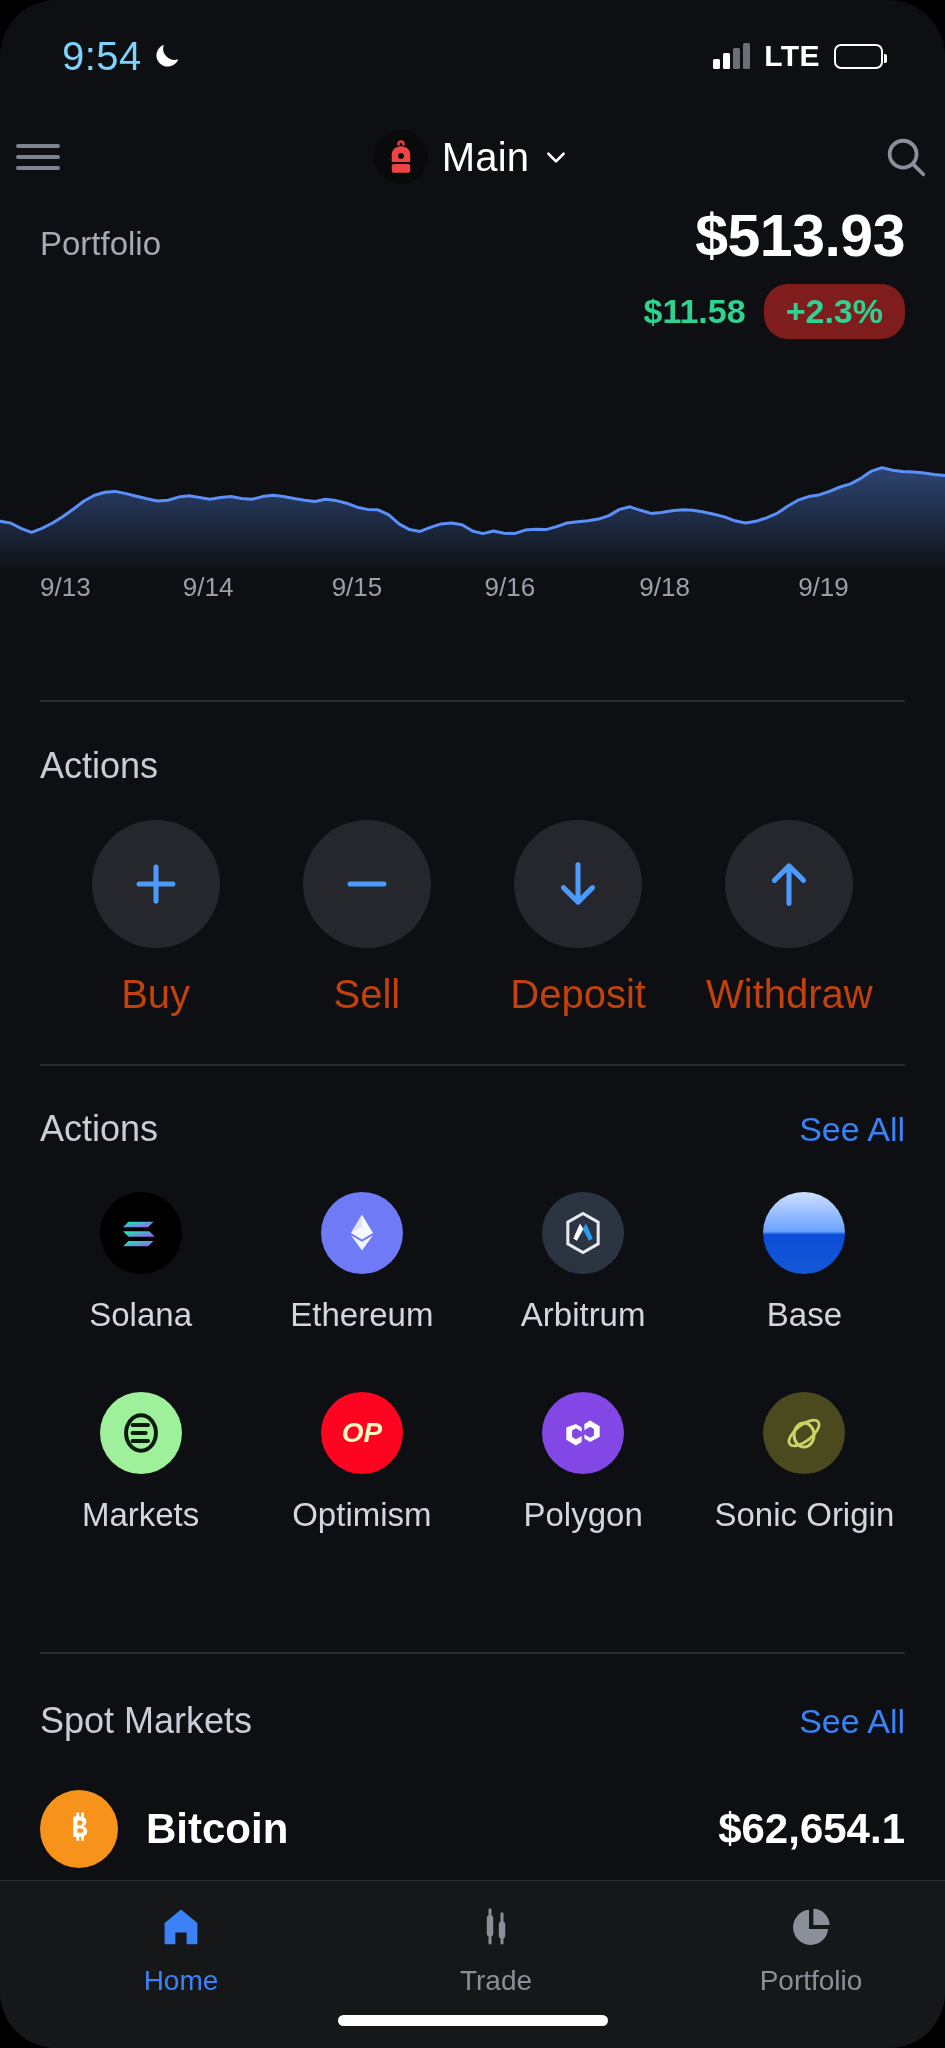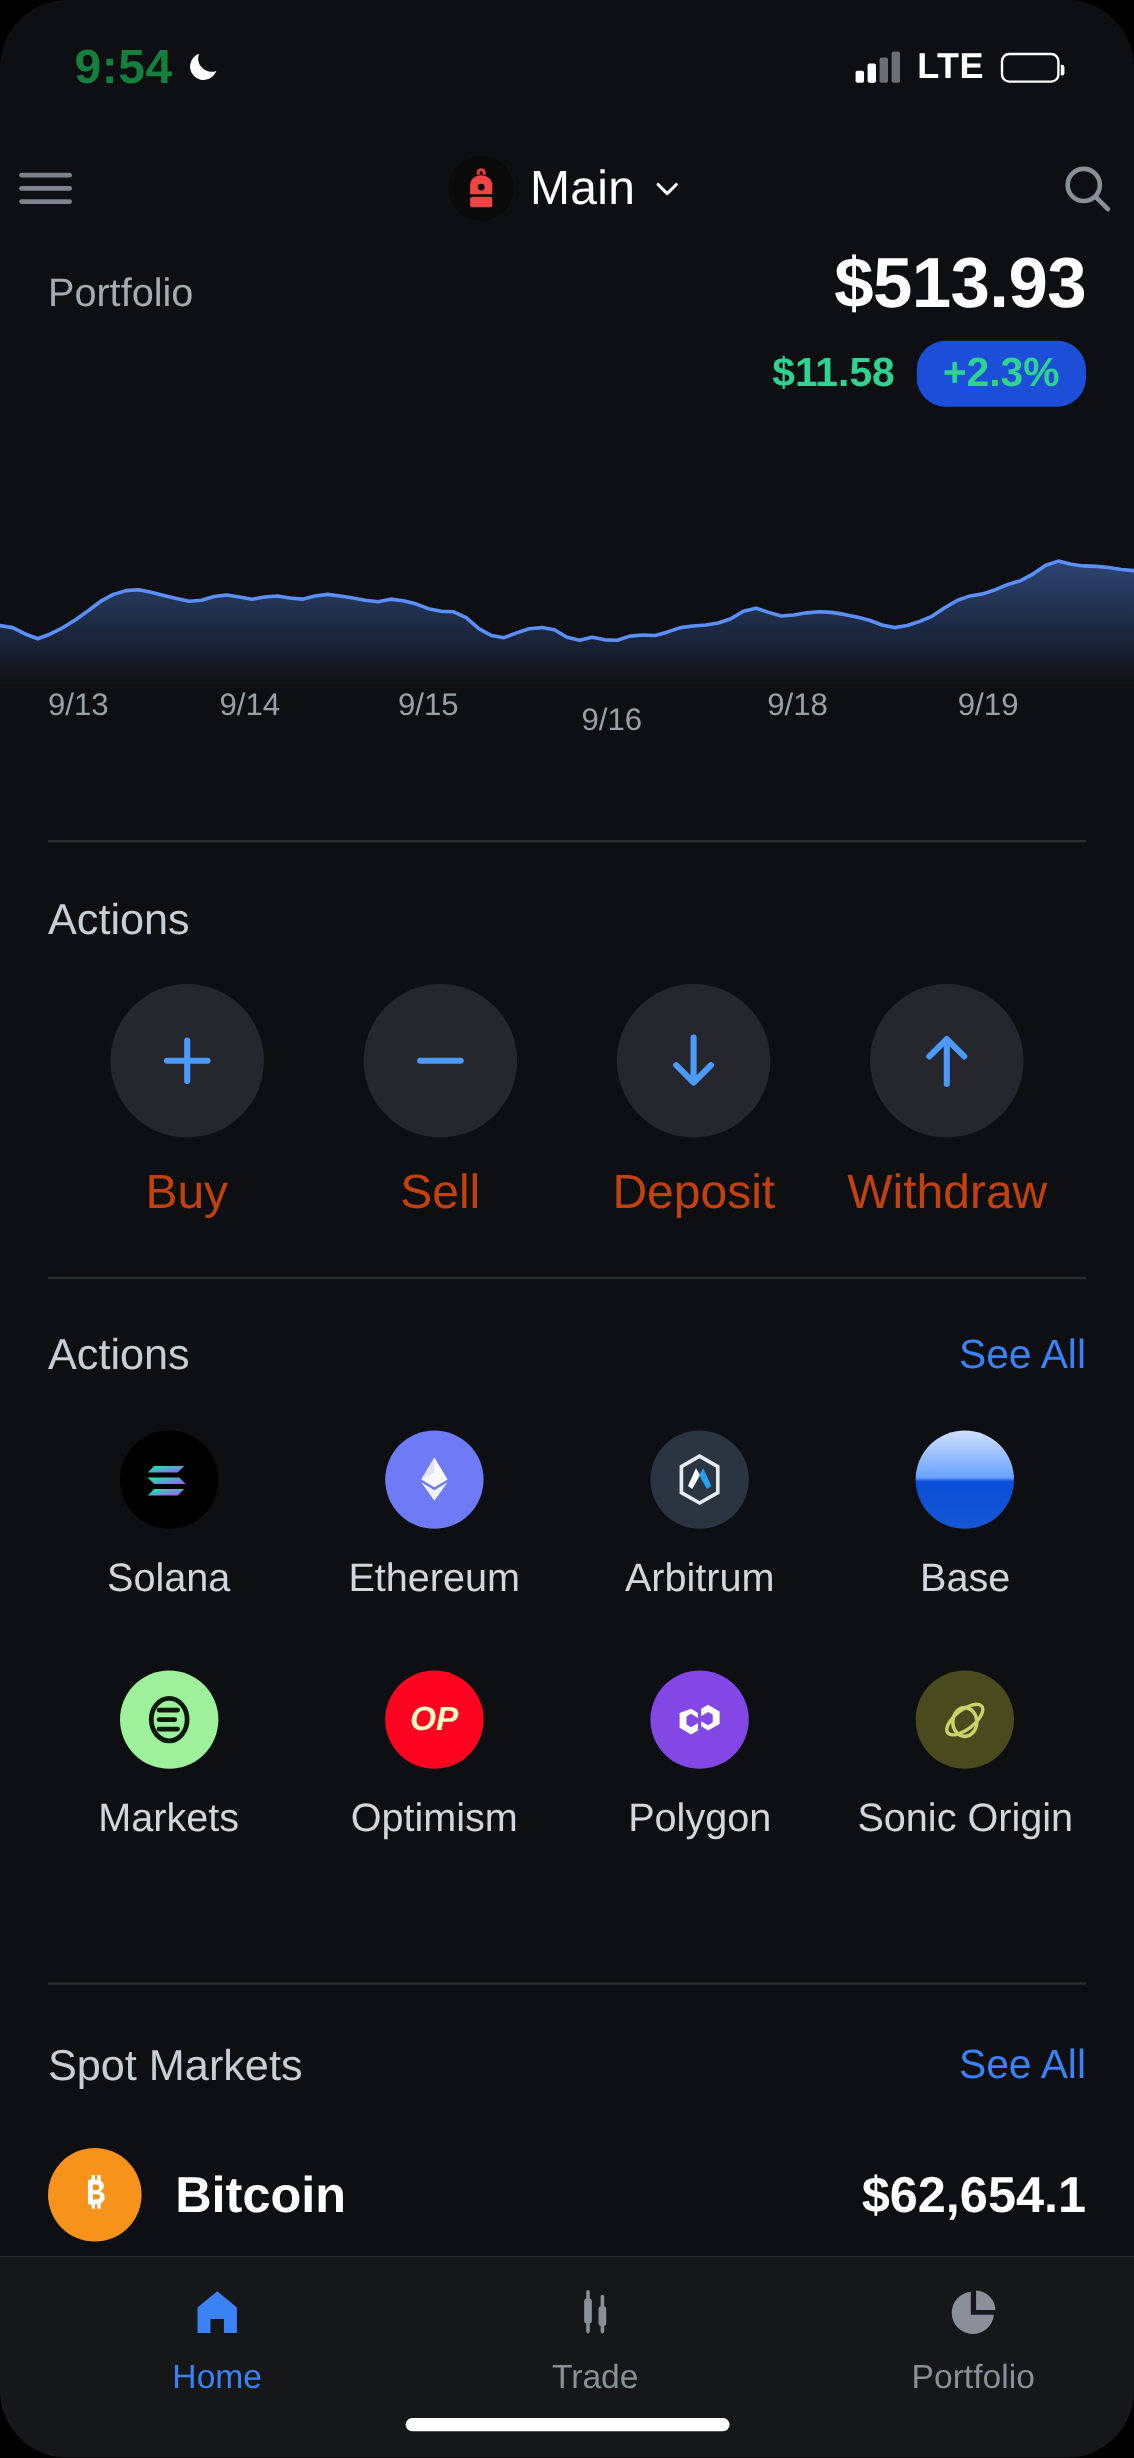--- a/index.html
+++ b/index.html
@@ -17,21 +17,21 @@
     overflow:hidden;
   }
 
   
   .statusbar {
     position:absolute; top:0; left:0; right:0; height:112px;
     display:flex; align-items:center; justify-content:space-between;
     padding:0 62px;
   }
   .sb-left { display:flex; align-items:center; gap:10px; }
-  .sb-time { color:#15803d; font-size:40px; font-weight:700; letter-spacing:0.5px; }
+  .sb-time { color:#7dd3fc; font-size:40px; font-weight:400; letter-spacing:0.5px; }
   .moon-icon { width:30px; height:30px; display:block; }
   .sb-right { display:flex; align-items:center; gap:14px; }
   .signal { display:flex; align-items:flex-end; gap:3px; height:26px; }
   .signal i { width:7px; background:#fff; border-radius:1.5px; display:block; }
   .signal i.b1 { height:10px; }
   .signal i.b2 { height:16px; }
   .signal i.b3 { height:21px; background:#6b6e73; }
   .signal i.b4 { height:26px; background:#6b6e73; }
   .lte { color:#fff; font-size:30px; font-weight:600; letter-spacing:0.4px; }
   .battery { position:relative; width:49px; height:25px; border:2.5px solid #fff; border-radius:7px; padding:2px; }
@@ -61,35 +61,35 @@
     padding:0 40px;
     display:flex; justify-content:space-between; align-items:flex-start;
   }
   .portfolio-label { color:#a6aab3; font-size:33px; font-weight:400; padding-top:18px; }
   .pf-right { text-align:right; }
   .pf-total { color:#fff; font-size:59px; font-weight:700; line-height:1.0; letter-spacing:-0.5px; }
   .pf-change { display:flex; align-items:center; justify-content:flex-end; gap:18px; margin-top:18px; }
   .pf-gain { color:#2ed391; font-size:34px; font-weight:600; }
   .pf-pct {
     color:#2ed391; font-size:34px; font-weight:600;
-    background:#1d4ed8; border-radius:24px; padding:8px 22px;
+    background:#7f1d1d; border-radius:24px; padding:8px 22px;
   }
 
   
   .chart-wrap { position:absolute; top:440px; left:0; right:0; height:130px; }
   .chart-wrap svg { display:block; width:100%; height:100%; }
   .chart-axis {
     position:absolute; top:572px; left:0; right:0;
     display:flex; padding:0 26px;
   }
   .chart-axis span { color:#9aa0aa; font-size:26px; flex:1; text-align:left; }
   .chart-axis span:nth-child(1){ padding-left:14px; }
   .chart-axis span:nth-child(2){ padding-left:22px; }
   .chart-axis span:nth-child(3){ padding-left:28px; }
-  .chart-axis span:nth-child(4){ padding-left:32px;margin-top:12px; }
+  .chart-axis span:nth-child(4){ padding-left:32px; }
   .chart-axis span:nth-child(5){ padding-left:34px; }
   .chart-axis span:nth-child(6){ padding-left:38px; }
 
   .divider { position:absolute; left:40px; right:40px; height:1.5px; background:#2a2d33; }
 
   
   .section-title { color:#c9ced6; font-size:36px; font-weight:400; }
   .section-head {
     position:absolute; left:0; right:0; padding:0 40px;
     display:flex; align-items:center; justify-content:space-between;

